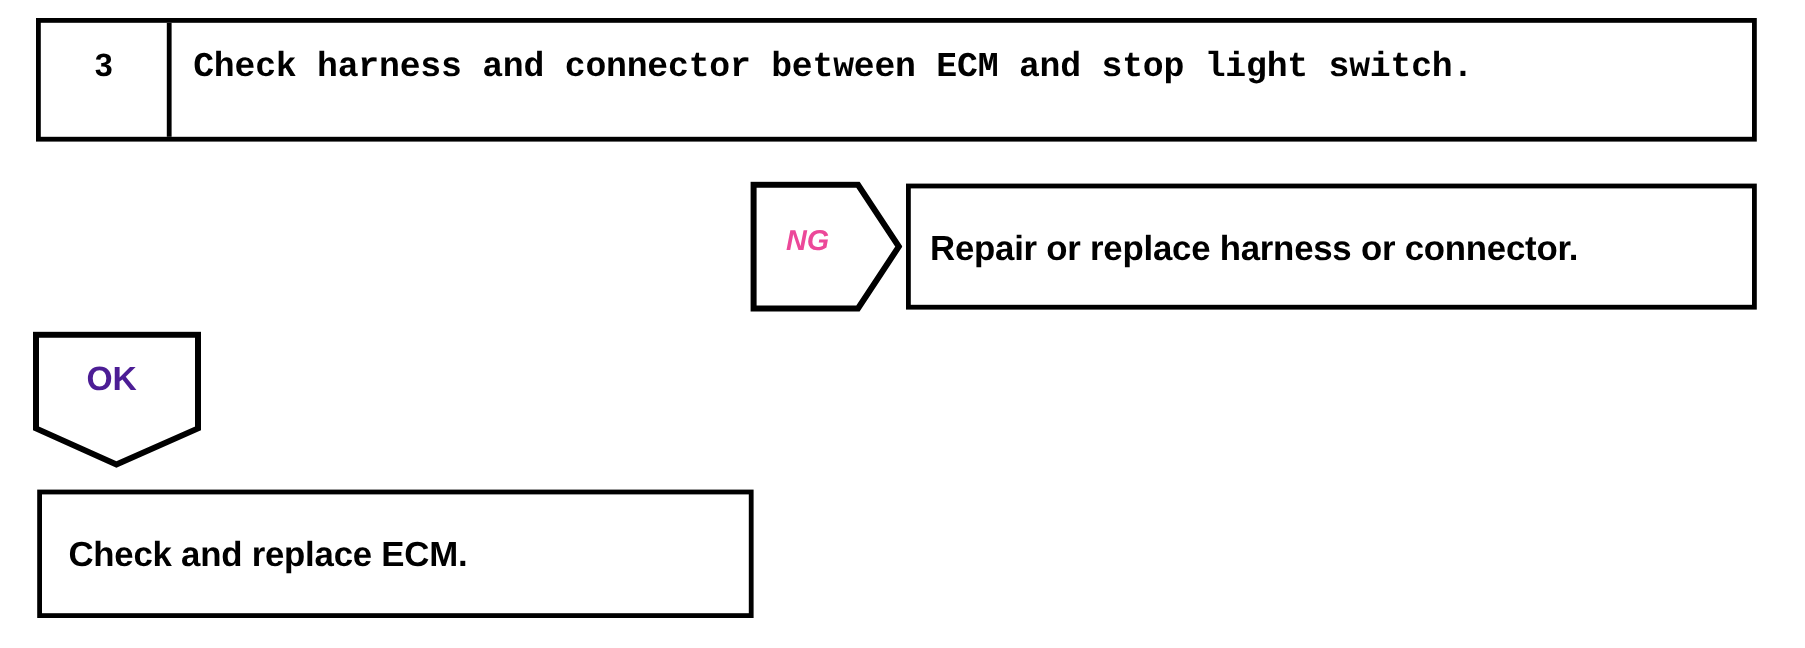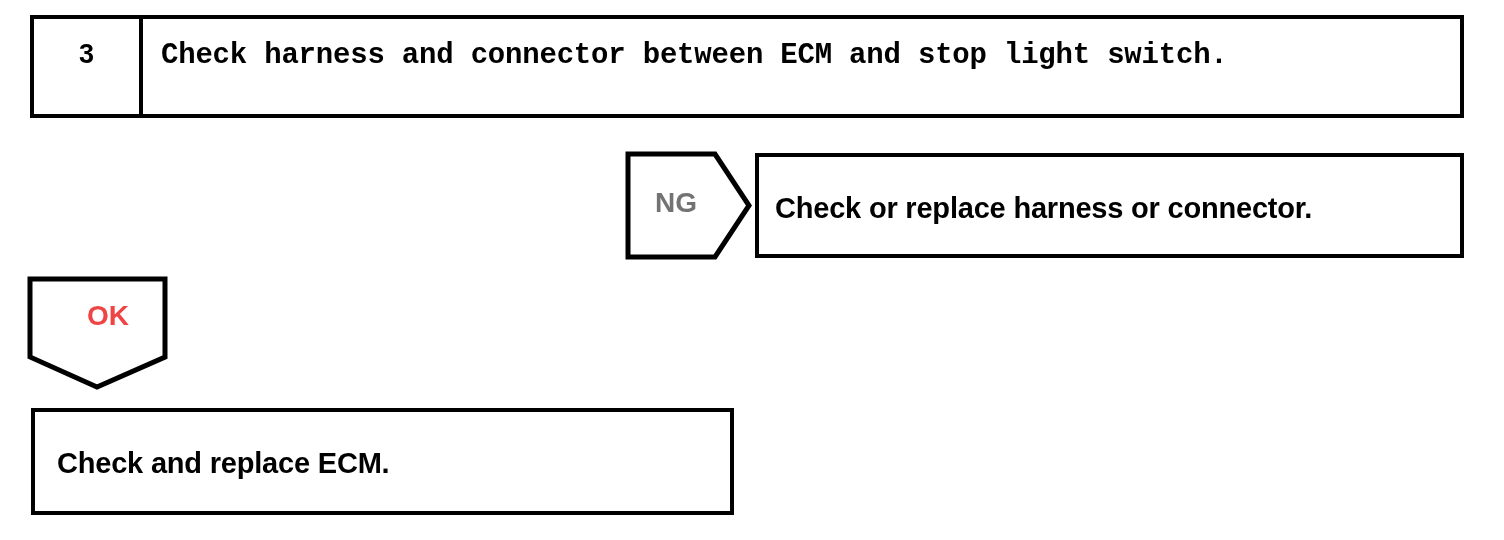--- a/index.html
+++ b/index.html
@@ -73,25 +73,26 @@
   }
   .ng-arrow svg {
     display: block;
     width: 127px;
     height: 109px;
   }
   .ng-label {
     position: absolute;
     left: 655px;
     top: 189px;
-    font-size: 28px;
+    font-size: 24px;
     font-weight: bold;
-    color: #737373;
+    color: #ec4899;
     line-height: 1;
     letter-spacing: 0px;
+    font-style: italic;
   }
   .ng-result-box {
     position: absolute;
     left: 755px;
     top: 153px;
     width: 709px;
     height: 105px;
     box-sizing: border-box;
     border: 4px solid #000000;
     background: #ffffff;
@@ -116,36 +117,36 @@
     width: 141px;
     height: 114px;
   }
   .ok-arrow svg {
     display: block;
     width: 141px;
     height: 114px;
   }
   .ok-label {
     position: absolute;
-    left: 87px;
+    left: 72px;
     top: 302px;
     font-size: 28px;
     font-weight: bold;
-    color: #ef4444;
+    color: #4c1d95;
     line-height: 1;
     letter-spacing: 0px;
     text-align: center;
   }
 
   
   .final-box {
     position: absolute;
     left: 31px;
     top: 408px;
-    width: 703px;
+    width: 597px;
     height: 107px;
     box-sizing: border-box;
     border: 4px solid #000000;
     background: #ffffff;
   }
   .final-text {
     position: absolute;
     left: 22px;
     top: 35px;
     font-size: 29px;
@@ -169,21 +170,21 @@
   </div>
 
   <div class="ng-arrow">
     <svg viewBox="0 0 127 109" xmlns="http://www.w3.org/2000/svg">
       <polygon points="3,3 90,3 124,54.5 90,106 3,106" fill="#ffffff" stroke="#000000" stroke-width="5" stroke-linejoin="miter"></polygon>
     </svg>
   </div>
   <span class="ng-label">NG</span>
 
   <div class="ng-result-box">
-    <div class="ng-result-text">Check or replace harness or connector.</div>
+    <div class="ng-result-text">Repair or replace harness or connector.</div>
   </div>
 
   <div class="ok-arrow">
     <svg viewBox="0 0 141 114" xmlns="http://www.w3.org/2000/svg">
       <polygon points="3,3 138,3 138,81 70,111 3,81" fill="#ffffff" stroke="#000000" stroke-width="5" stroke-linejoin="miter"></polygon>
     </svg>
   </div>
   <span class="ok-label">OK</span>
 
   <div class="final-box">

